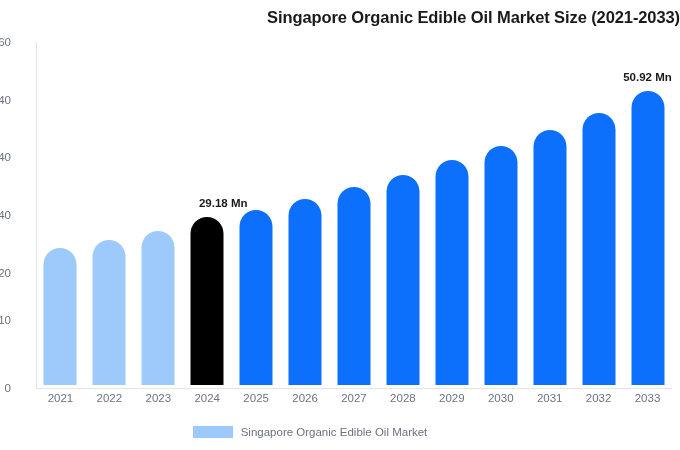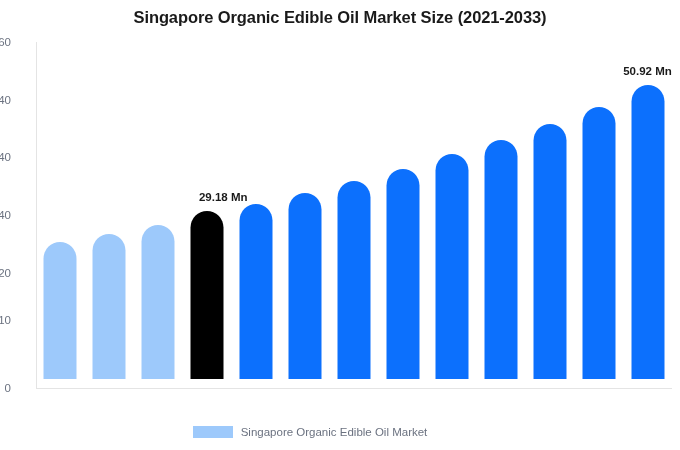--- a/index.html
+++ b/index.html
@@ -19,21 +19,21 @@
     height: 450px;
     background: #ffffff;
   }
 
   
   .chart-title {
     position: absolute;
     left: 0;
     top: 8px;
     width: 680px;
-    text-align: center;
+    text-align: right;
     font-size: 16.5px;
     font-weight: bold;
     color: #1a1a1a;
     letter-spacing: -0.1px;
     white-space: nowrap;
   }
 
   
   .plot-area {
     position: absolute;
@@ -79,21 +79,21 @@
   
   .bars {
     position: absolute;
     left: 0;
     top: 0;
     width: 636px;
     height: 346px;
   }
   .bar-slot {
     position: absolute;
-    bottom: 9px;
+    bottom: 3px;
     width: 46px;
     height: 346px;
     text-align: right;
   }
   .bar {
     position: absolute;
     bottom: 0;
     left: 50%;
     transform: translateX(-50%);
     width: 33px;
@@ -212,19 +212,34 @@
         <div class="bar-slot" style="left: 538.154px; width: 48.9231px;">
           <div class="bar bright" title="2032: 47.2 Mn" style="height: 272.187px;"></div>
         </div>
         <div class="bar-slot" style="left: 587.077px; width: 48.9231px;">
           <div class="bar bright" title="2033: 50.92 Mn" style="height: 293.639px;"></div>
           <span class="bar-label" style="bottom: 301.639px;">50.92 Mn</span>
         </div>
       </div>
   </div>
 
+  <div class="xticks" id="xticks">
+      <span class="xtick" style="left: 0px; width: 48.9231px;">2021</span>
+      <span class="xtick" style="left: 48.9231px; width: 48.9231px;">2022</span>
+      <span class="xtick" style="left: 97.8462px; width: 48.9231px;">2023</span>
+      <span class="xtick" style="left: 146.769px; width: 48.9231px;">2024</span>
+      <span class="xtick" style="left: 195.692px; width: 48.9231px;">2025</span>
+      <span class="xtick" style="left: 244.615px; width: 48.9231px;">2026</span>
+      <span class="xtick" style="left: 293.538px; width: 48.9231px;">2027</span>
+      <span class="xtick" style="left: 342.462px; width: 48.9231px;">2028</span>
+      <span class="xtick" style="left: 391.385px; width: 48.9231px;">2029</span>
+      <span class="xtick" style="left: 440.308px; width: 48.9231px;">2030</span>
+      <span class="xtick" style="left: 489.231px; width: 48.9231px;">2031</span>
+      <span class="xtick" style="left: 538.154px; width: 48.9231px;">2032</span>
+      <span class="xtick" style="left: 587.077px; width: 48.9231px;">2033</span>
+    </div>
 
   <div class="legend">
     <span class="legend-swatch" style="background: rgb(157, 201, 251);"></span>
     <span class="legend-label">Singapore Organic Edible Oil Market</span>
   </div>
 
 </div>
 
 </body></html>

